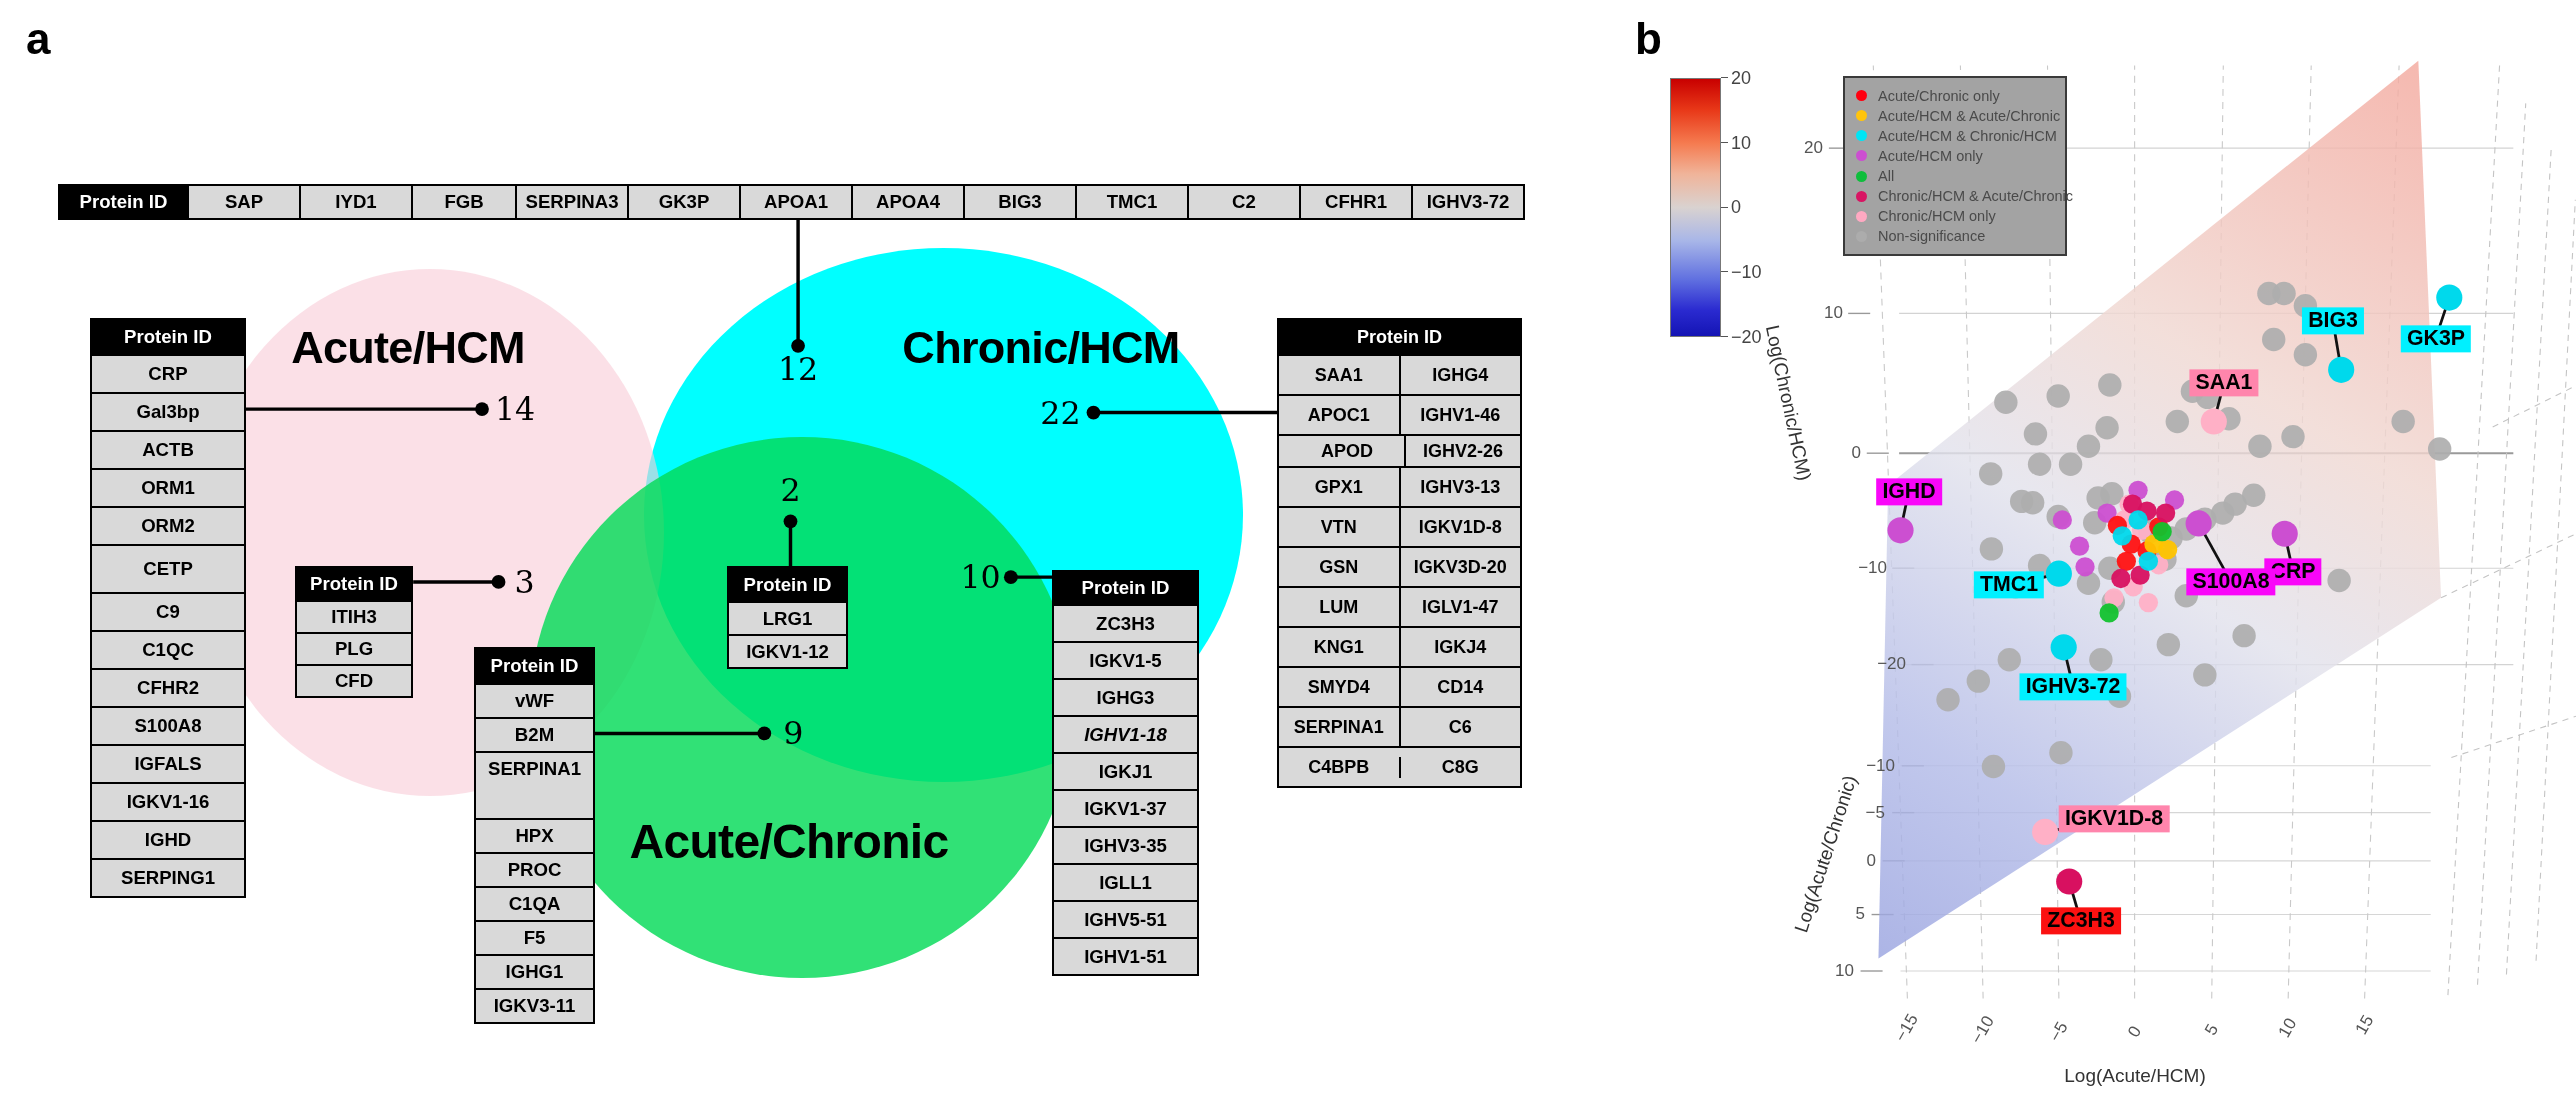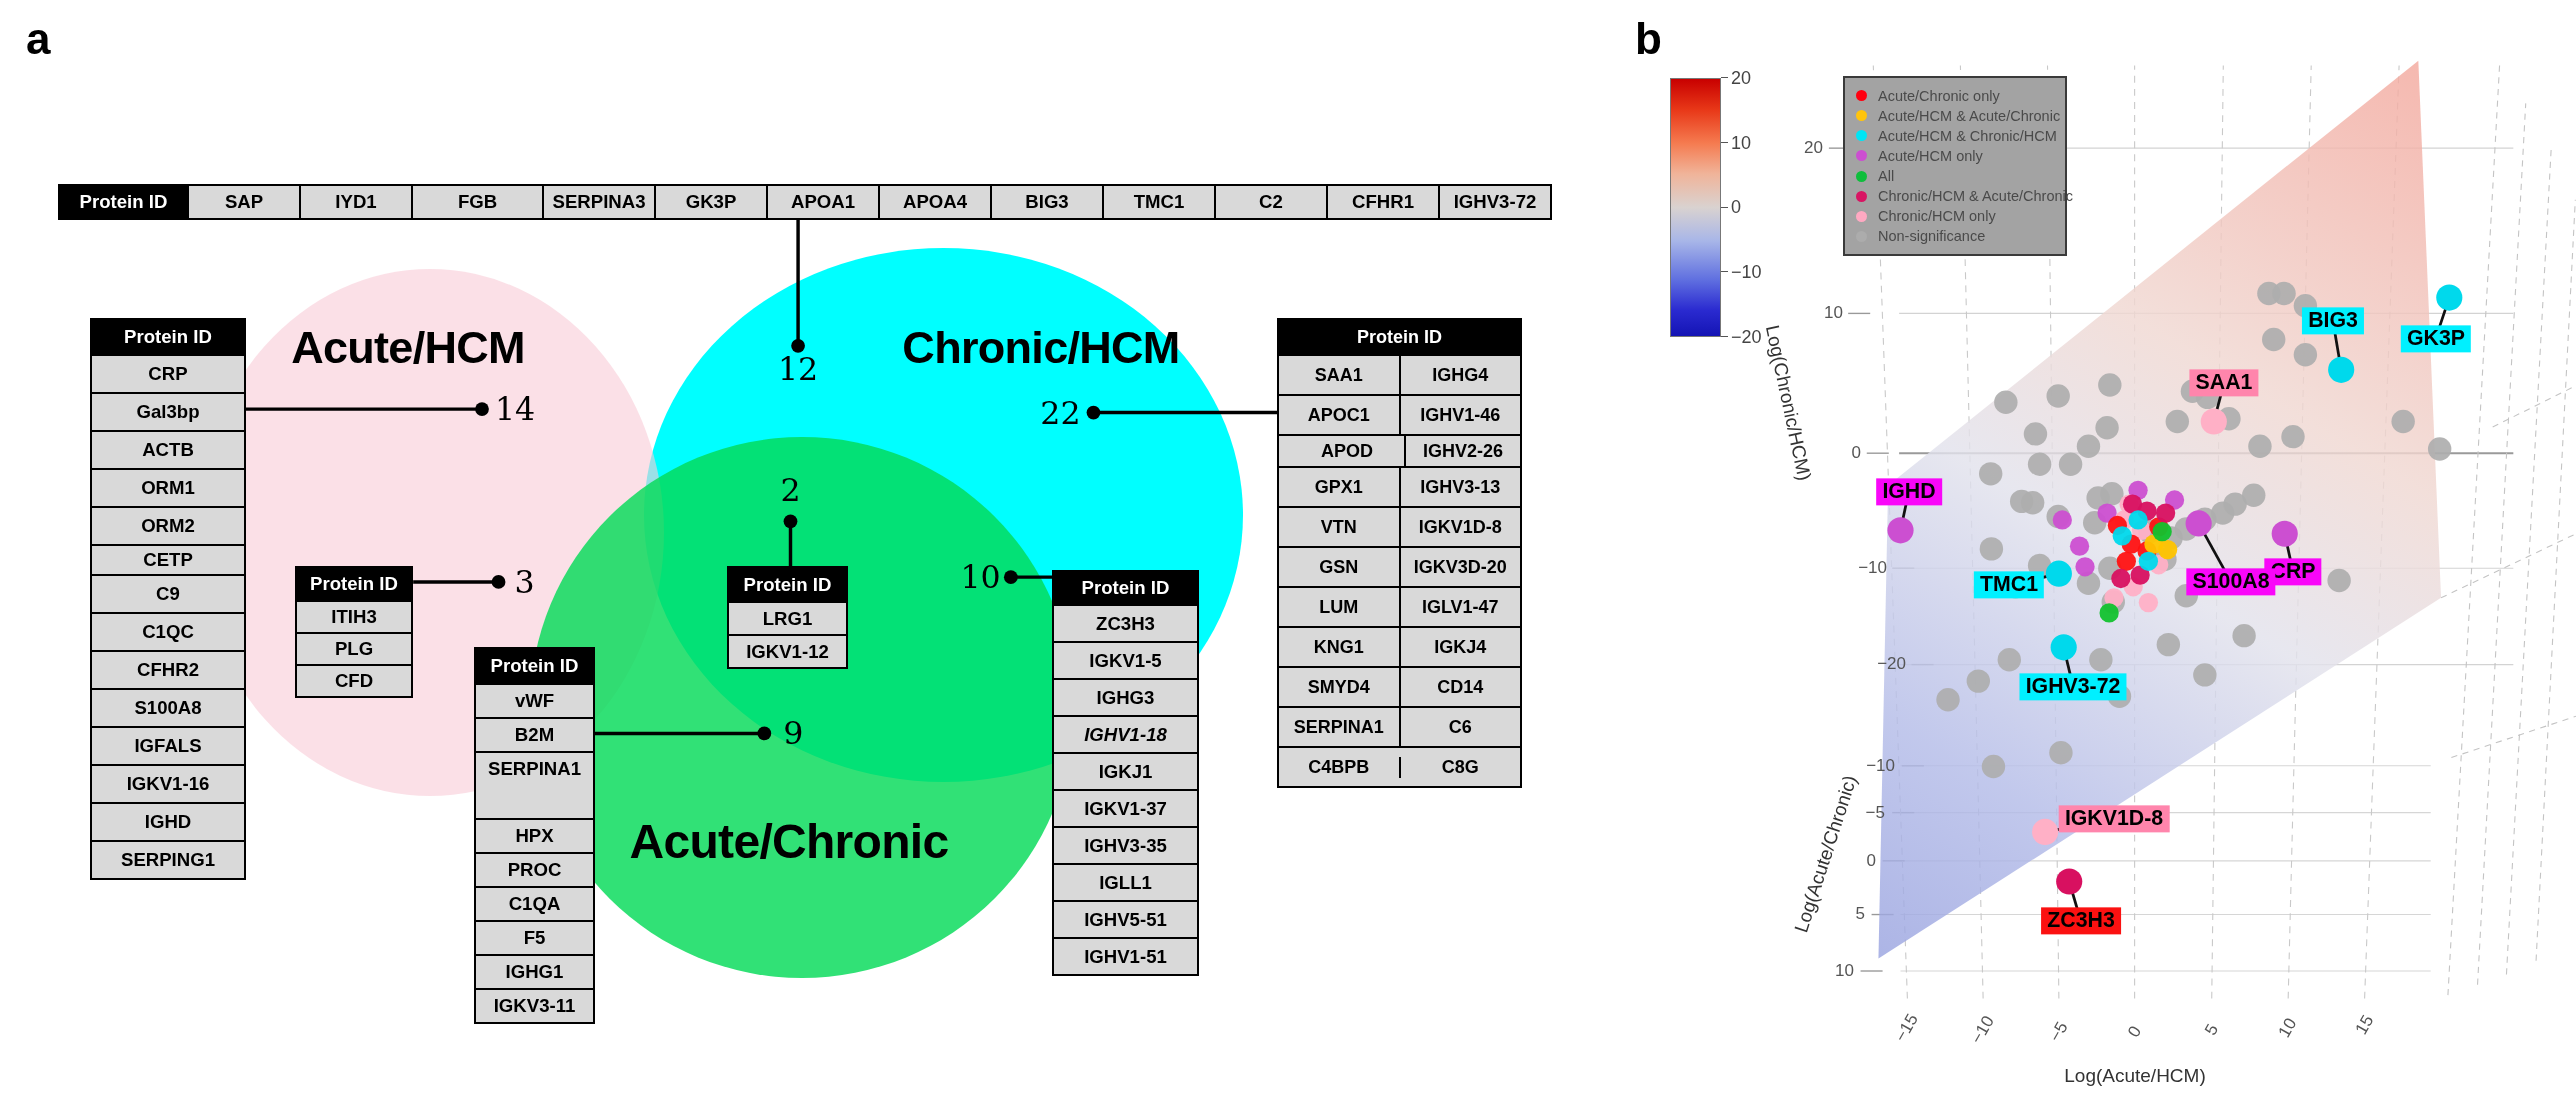--- a/index.html
+++ b/index.html
@@ -50,21 +50,21 @@
     <div class="venn" style="left:530px;top:437px;width:544px;height:541px;background:rgba(4,218,88,0.82);"></div>
 
     <div class="venn-title" style="left:408px;top:348px;font-size:45px;">Acute/HCM</div>
     <div class="venn-title" style="left:1041px;top:348px;font-size:45px;">Chronic/HCM</div>
     <div class="venn-title" style="left:789px;top:841px;font-size:48px;">Acute/Chronic</div>
 
     <div id="top-table" style="left:58px;top:184px;height:36px;font-size:18.6px;">
         <div class="tcell" style="width: 127px;">Protein ID</div>
         <div class="tcell" style="width: 112px;">SAP</div>
         <div class="tcell" style="width: 112px;">IYD1</div>
-        <div class="tcell" style="width: 131px;">FGB</div>
+        <div class="tcell" style="width: 104px;">FGB</div>
         <div class="tcell" style="width: 112px;">SERPINA3</div>
         <div class="tcell" style="width: 112px;">GK3P</div>
         <div class="tcell" style="width: 112px;">APOA1</div>
         <div class="tcell" style="width: 112px;">APOA4</div>
         <div class="tcell" style="width: 112px;">BIG3</div>
         <div class="tcell" style="width: 112px;">TMC1</div>
         <div class="tcell" style="width: 112px;">C2</div>
         <div class="tcell" style="width: 112px;">CFHR1</div>
         <div class="tcell" style="width: 112px;">IGHV3-72</div>
       </div>
@@ -80,21 +80,21 @@
           </div>
           <div class="row" style="height: 38px;">
             <div class="cell">ACTB</div>
           </div>
           <div class="row" style="height: 38px;">
             <div class="cell">ORM1</div>
           </div>
           <div class="row" style="height: 38px;">
             <div class="cell">ORM2</div>
           </div>
-          <div class="row" style="height: 30px; text-align: center;">
+          <div class="row" style="height: 48px; text-align: center;">
             <div class="cell">CETP</div>
           </div>
           <div class="row" style="height: 38px;">
             <div class="cell">C9</div>
           </div>
           <div class="row" style="height: 38px;">
             <div class="cell">C1QC</div>
           </div>
           <div class="row" style="height: 38px;">
             <div class="cell">CFHR2</div>

